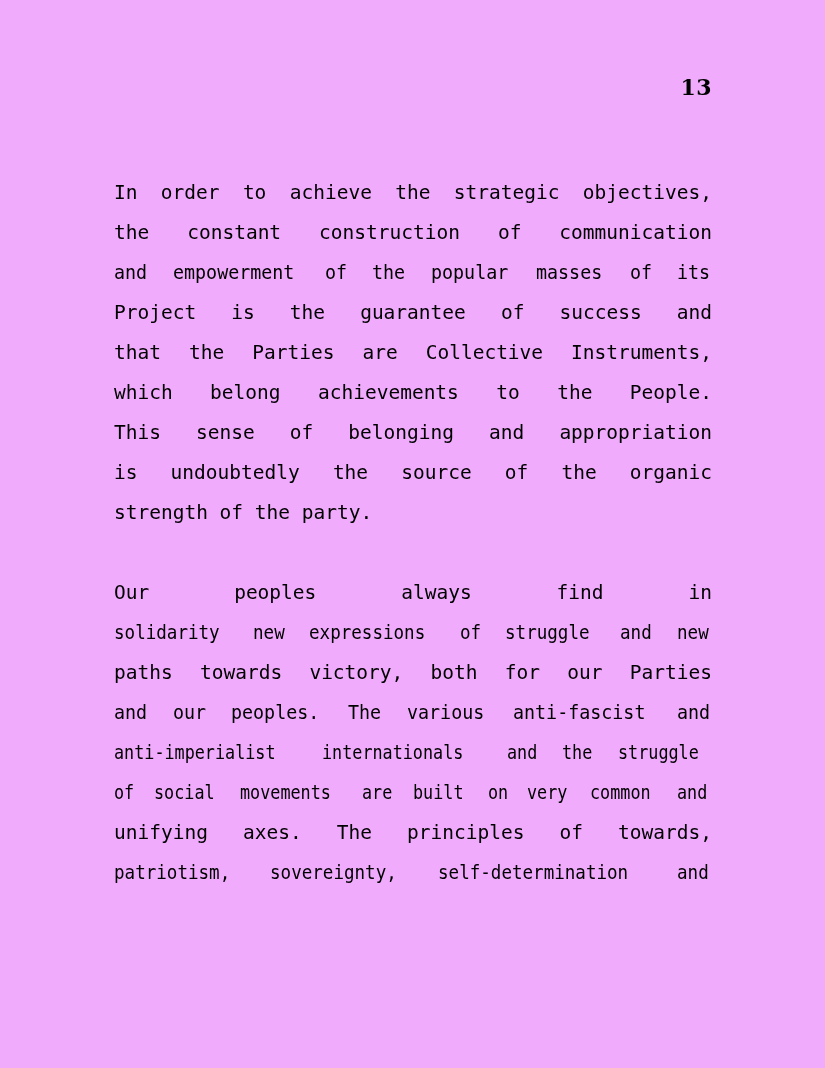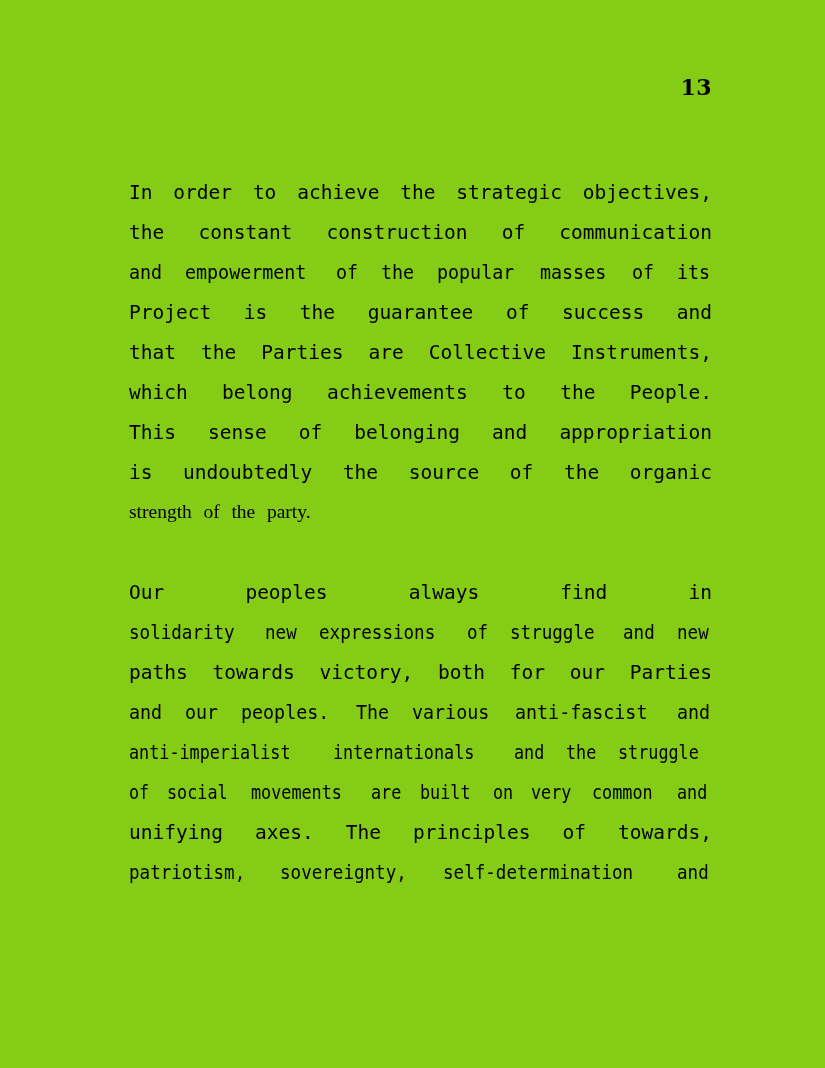--- a/index.html
+++ b/index.html
@@ -5,21 +5,21 @@
 <style>
   html, body {
     margin: 0;
     padding: 0;
     background: #ffffff;
   }
   .page {
     position: relative;
     width: 825px;
     height: 1068px;
-    background: #84cc16;
+    background: #f0abfc;
     overflow: hidden;
     font-family: "DejaVu Sans Mono", "Liberation Mono", monospace;
   }
 
   
   .page-number {
     position: absolute;
     top: 74px;
     left: 0;
     width: 712px;
@@ -45,30 +45,28 @@
   .para:last-child { margin-bottom: 0; }
 
   
   .line {
     display: flex;
     height: 40px;
     align-items: center;
     color: #000000;
     font-size: 19.5px;
     white-space: pre;
-    margin-left: 15px;
   }
   
   .line.just {
     justify-content: space-between;
   }
   
   .line.ragged {
     justify-content: flex-start;
-    font-family: Liberation Serif, serif;
   }
   .line.ragged .w + .w { margin-left: 11.7px; }
 
   
   .line.c1 .w { transform: scaleX(0.94); transform-origin: left center; }
   .line.c2 .w { transform: scaleX(0.90); transform-origin: left center; }
   .line.c3 .w { transform: scaleX(0.86); transform-origin: left center; }
 
   .w { display: inline-block; }
 </style>

